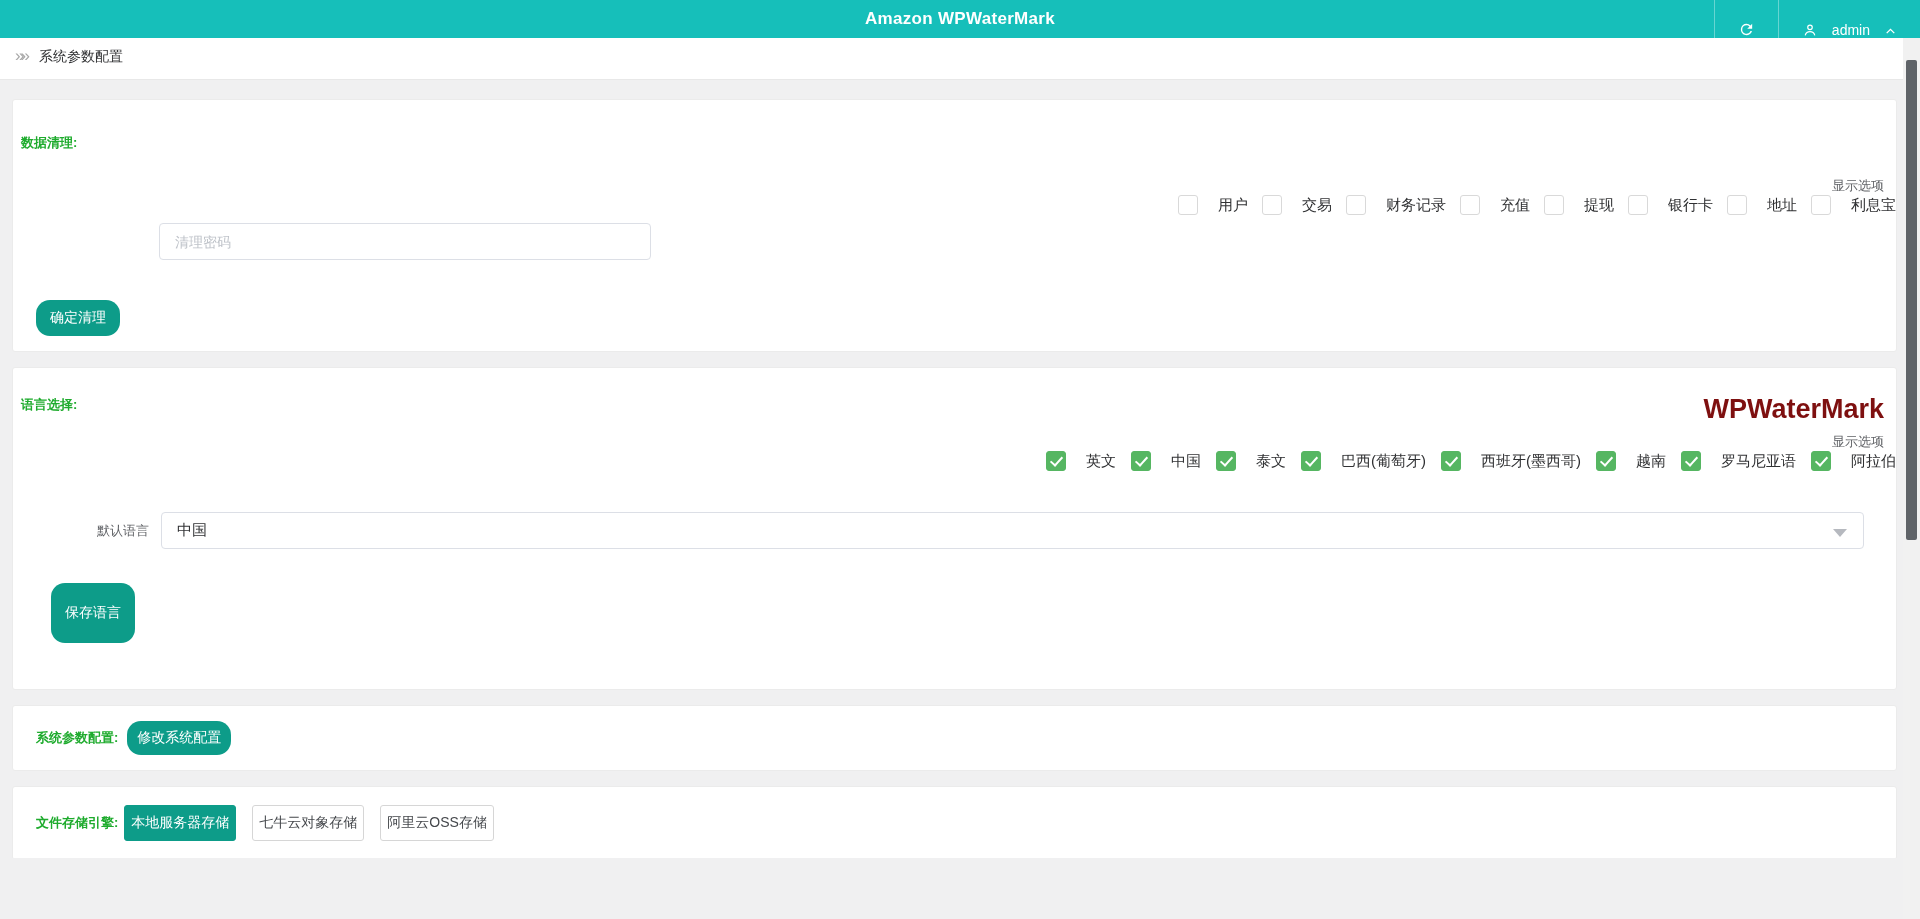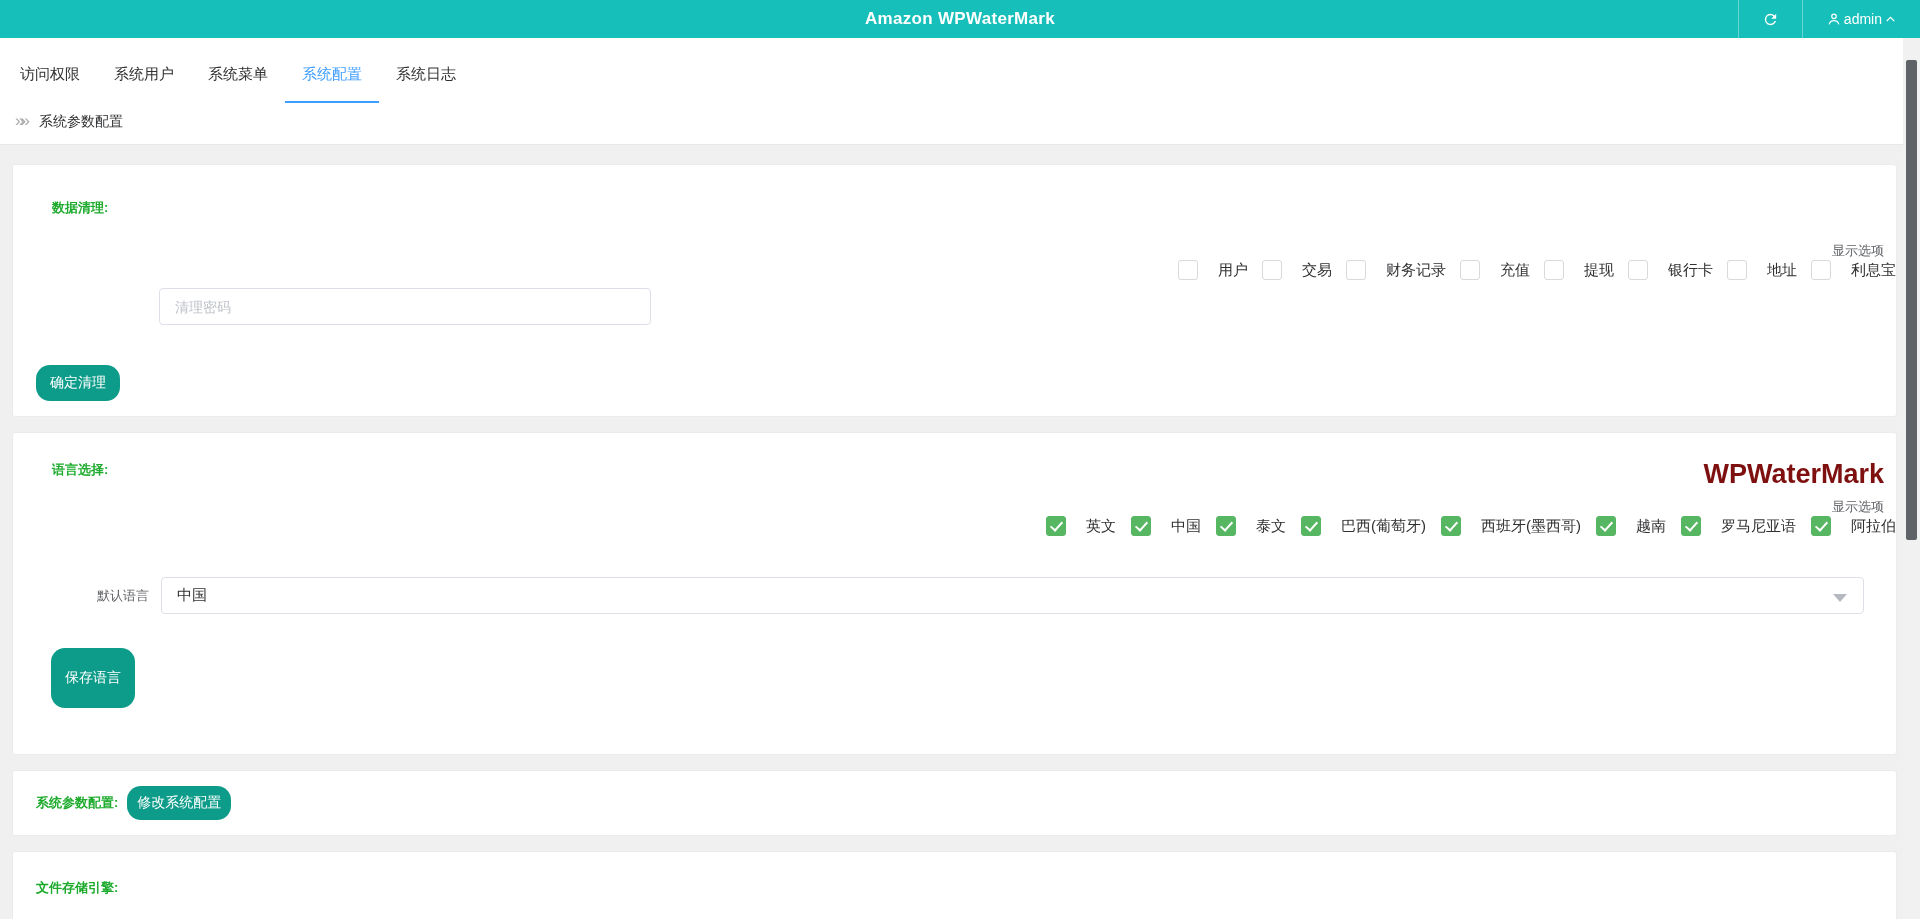--- a/index.html
+++ b/index.html
@@ -12,39 +12,39 @@
     --teal:#16BFBA; --btn:#0D9C89; --green:#1EAB2D;
     --check:#56B662; --blue:#409EFF; --wm:#7E1010;
   }
 
   
   .hdr{ height:38px; background:var(--teal); position:relative; color:#fff; z-index:5;}
   .hdr-title{ position:absolute; left:0; right:0; top:0; text-align:center;
     line-height:38px; font-size:17px; font-weight:600; letter-spacing:.3px;}
   .hdr-right{ position:absolute; right:0; top:0; height:38px; display:flex; align-items:stretch;}
   .hdr-sep{ width:1px; background:rgba(255,255,255,.35); }
-  .hdr-btn{ display:flex; align-items:center; gap:2px; padding:0 23px; cursor:pointer; font-size:14px;}
+  .hdr-btn{ display:flex; align-items:flex-end; gap:14px; padding:0 23px; cursor:pointer; font-size:14px;}
   .hdr-btn svg{ display:block; }
 
   
   .subhdr{ background:#fff; border-bottom:1px solid #e8e8e8; }
   .tabs{ display:flex; padding-left:3px; }
   .tab{ background:none; border:none; font:15px "Liberation Sans","DejaVu Sans",sans-serif;
     color:#303133; padding:27px 17px 17px; border-bottom:2px solid transparent; cursor:pointer;}
   .tab.active{ color:var(--blue); border-bottom-color:var(--blue); }
   .crumb{ display:flex; align-items:flex-start; gap:9px; padding:10px 0 13px 15px; }
   .crumb-icon{ color:#a8a8a8; font-size:17px; line-height:15px;}
   .crumb-icon::before{ content:"\00BB\00BB"; letter-spacing:-4px; margin-right:4px;}
   .crumb-label{ font-size:14px; color:#303133; }
 
   
   .page{ padding:19px 23px 0 12px; height:778px; overflow:hidden; }
   .card{ background:#fff; border:1px solid #ebebeb; border-radius:3px;
     margin-bottom:15px; position:relative; }
-  .sec-title{ color:var(--green); font-size:13px; font-weight:bold; line-height:14px; margin-left:39px;}
+  .sec-title{ color:var(--green); font-size:13px; font-weight:bold; line-height:14px; margin-left:8px;}
 
   .opt-row{ display:flex; align-items:flex-end; margin-left:110px;flex-direction:column; }
   .opt-label{ width:64px; font-size:13px; color:#606266; }
   .cb-list{ display:flex; align-items:center; gap:14px; }
   .cb-item{ display:flex; align-items:center; gap:20px; cursor:pointer; }
   .cb{ width:20px; height:20px; border:1px solid #d9d9d9; border-radius:3px; background:#fff; position:relative;}
   .checked .cb{ background:var(--check); border-color:var(--check); }
   .checked .cb::after{ content:""; position:absolute; left:6px; top:2px; width:5px; height:10px;
     border:solid #fff; border-width:0 2px 2px 0; transform:rotate(42deg); }
   .cb-label{ font-size:15px; color:#303133; }
@@ -122,32 +122,20 @@
       <span>
         <svg width="13" height="13" viewBox="0 0 24 24" fill="none" stroke="#fff" stroke-width="2.4">
           <polyline points="5,15 12,8 19,15"></polyline>
         </svg>
       </span>
     </div>
   </div>
 </div>
 
 <div class="subhdr">
-  <nav class="tabs">
-
-      <button class="tab"><span>访问权限</span></button>
-
-      <button class="tab"><span>系统用户</span></button>
-
-      <button class="tab"><span>系统菜单</span></button>
-
-      <button class="tab active"><span>系统配置</span></button>
-
-      <button class="tab"><span>系统日志</span></button>
-    </nav>
   <div class="crumb">
     <span class="crumb-icon"></span>
     <span class="crumb-label">系统参数配置</span>
   </div>
 </div>
 
 <div class="page">
 
   <section class="card card-clean">
     <h3 class="sec-title">数据清理:</h3>
@@ -258,20 +246,28 @@
     <button class="btn-teal">保存语言</button>
   </section>
 
   <section class="card card-sys">
     <span class="inline-label">系统参数配置:</span>
     <button class="btn-teal">修改系统配置</button>
   </section>
 
   <section class="card card-store">
     <span class="inline-label">文件存储引擎:</span>
+    <div class="store-list">
+
+        <button class="store-btn active"><span>本地服务器存储</span></button>
+
+        <button class="store-btn"><span>七牛云对象存储</span></button>
+
+        <button class="store-btn"><span>阿里云OSS存储</span></button>
+      </div>
   </section>
 
   <section class="card card-site">
     <div class="site-label">网站名称 Website</div>
   </section>
 
 </div>
 
 <div class="scrollbar">
   <div class="scroll-thumb"></div>

